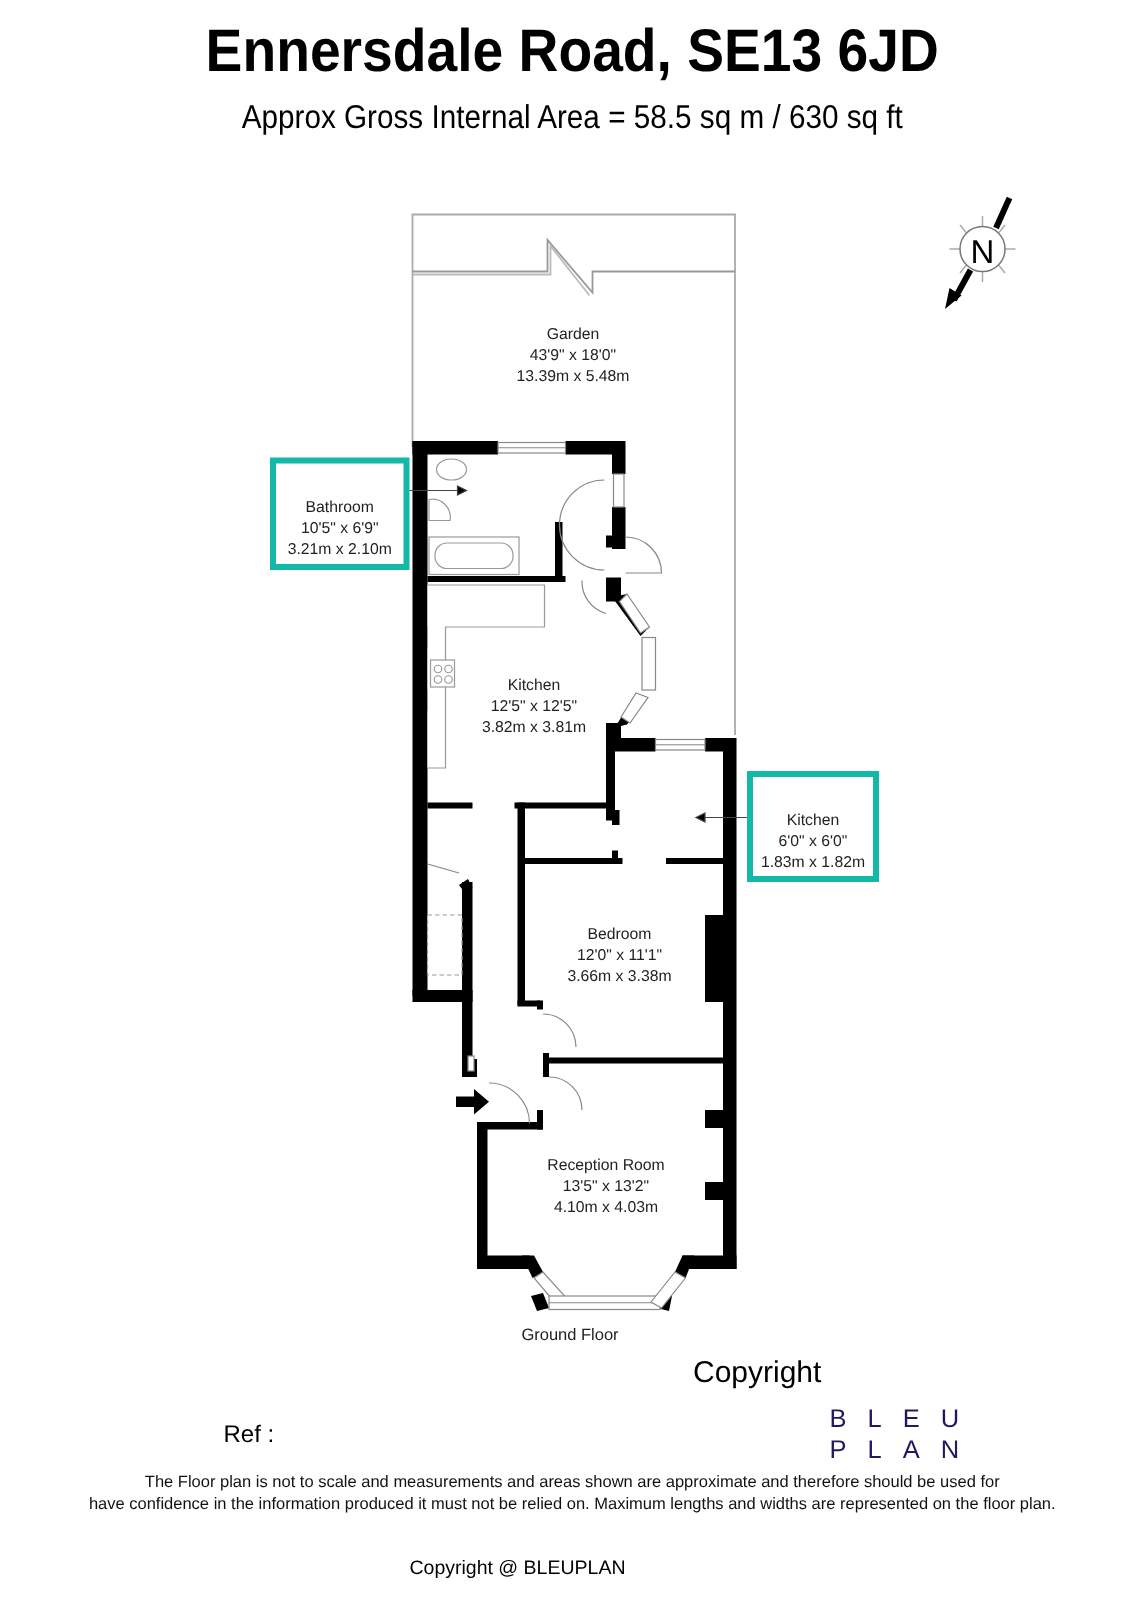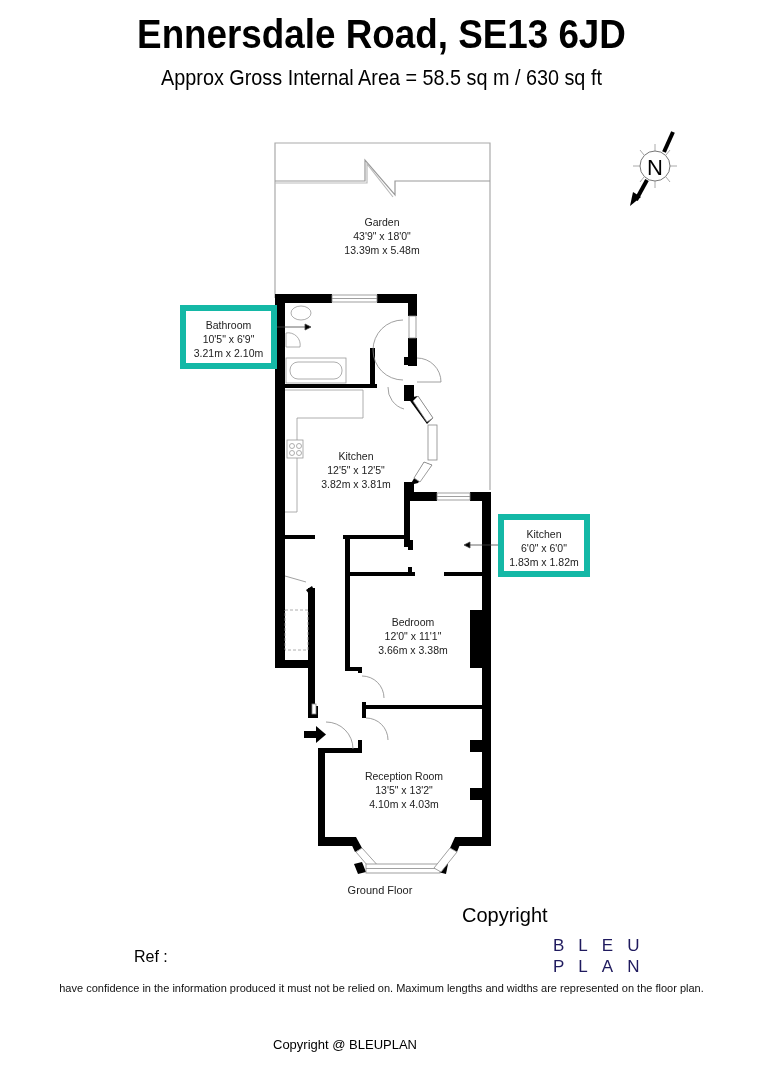--- a/index.html
+++ b/index.html
@@ -1,22 +1,22 @@
 <!DOCTYPE html>
 <html><head>
   <meta charset="utf-8">
   <style>
     html, body { margin:0; padding:0; background:#ffffff; }
     body { width:763px; height:1080px; position:relative; overflow:hidden; font-family:"Liberation Sans", sans-serif; color:#000; }
     .title { position:absolute; left:0; width:763px; top:12px; text-align:center; font-weight:bold; font-size:40px; letter-spacing:0px; transform:scaleX(0.92); }
     .subtitle { position:absolute; left:0; width:763px; top:65px; text-align:center; font-size:22px; transform:scaleX(0.9); }
     svg.plan { position:absolute; left:0; top:0; }
     .lbl { font-family:"Liberation Sans", sans-serif; font-size:10.5px; fill:#222; text-anchor:middle; }
-    .callout { position:absolute; border:6px solid #14b8a6; background:#fff; font-size:10.5px; text-align:center; line-height:14px; padding-top:7px; color:#222; }
-    .ref { position:absolute; left:134px; top:948px; font-size:16px; }
+    .callout { position:absolute; border:4px solid #14b8a6; background:#fff; font-size:10.5px; text-align:center; line-height:14px; padding-top:22px; color:#222; }
+    .ref { position:absolute; left:149px; top:948px; font-size:16px; }
     .copyright-label { position:absolute; left:462px; top:904px; font-size:20px; }
     .logo { position:absolute; left:553px; top:935px; color:#1f1a5e; font-weight:normal; font-size:17px; letter-spacing:14px; line-height:21px; }
     .disclaimer { position:absolute; left:40px; width:683px; top:981px; text-align:center; font-size:11px; line-height:14.5px; color:#111; }
     .disc-copy { position:absolute; left:0; width:690px; top:1037px; text-align:center; font-size:13px; }
     .floor-label { position:absolute; left:330px; top:884px; width:100px; text-align:center; font-size:11px; color:#222; }
   </style>
 </head>
 <body>
 
 <div class="title">Ennersdale Road, SE13 6JD</div>
@@ -212,15 +212,16 @@
 <div class="floor-label">Ground Floor</div>
 
 <div class="ref">Ref  :</div>
 <div class="copyright-label">Copyright</div>
 <div class="logo">
   <div>BLEU</div>
   <div>PLAN</div>
 </div>
 
 <div class="disclaimer">
+  <div>The Floor plan is not to scale and measurements and areas shown are approximate and therefore should be used for</div>
   <div>have confidence in the information produced it must not be relied on. Maximum lengths and widths are represented on the floor plan.</div>
 </div>
 <div class="disc-copy">Copyright @ BLEUPLAN</div>
 
 </body></html>

